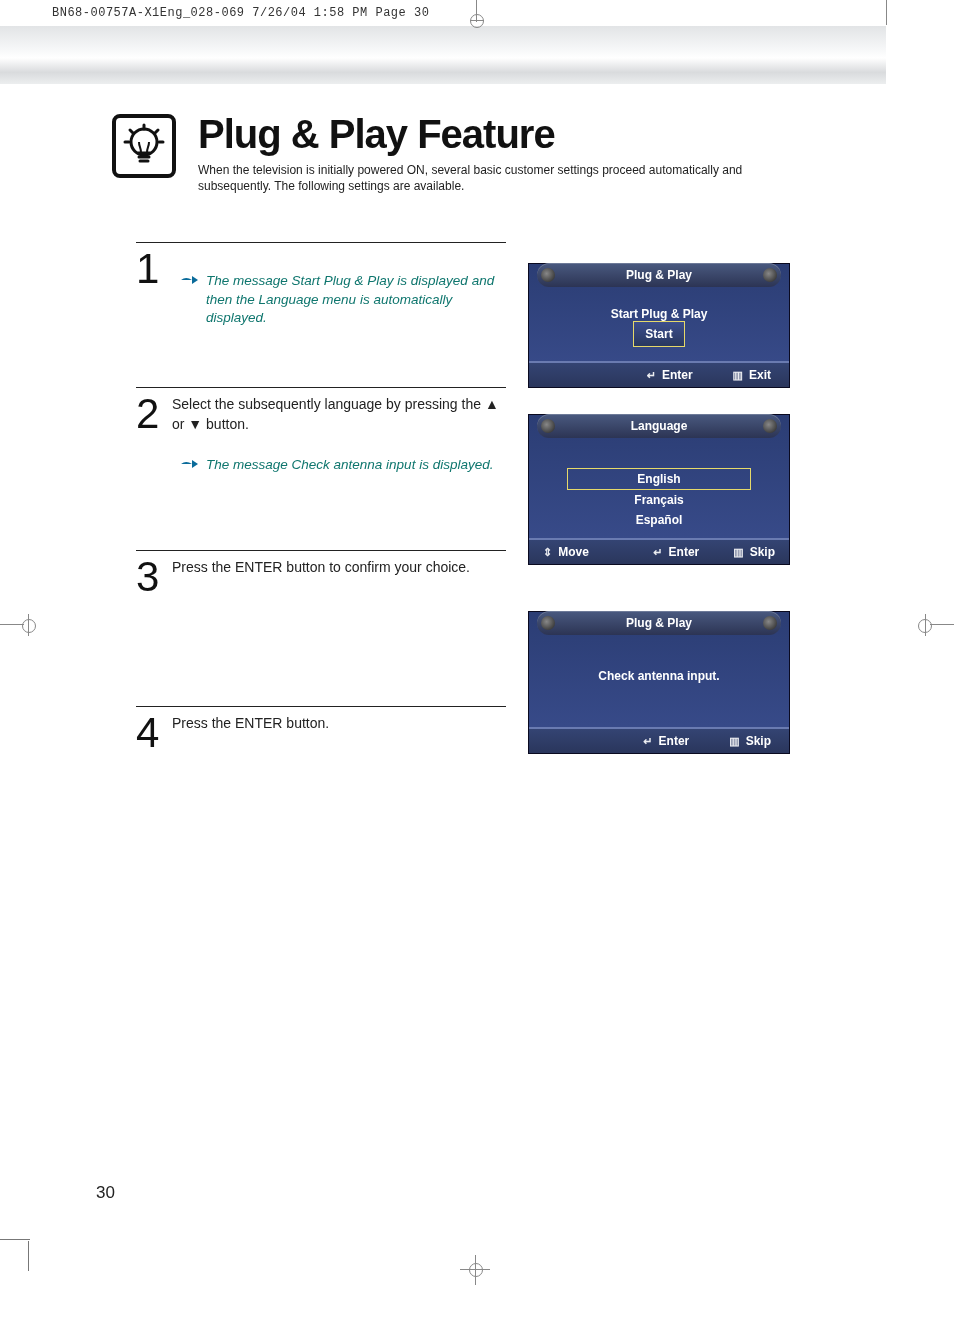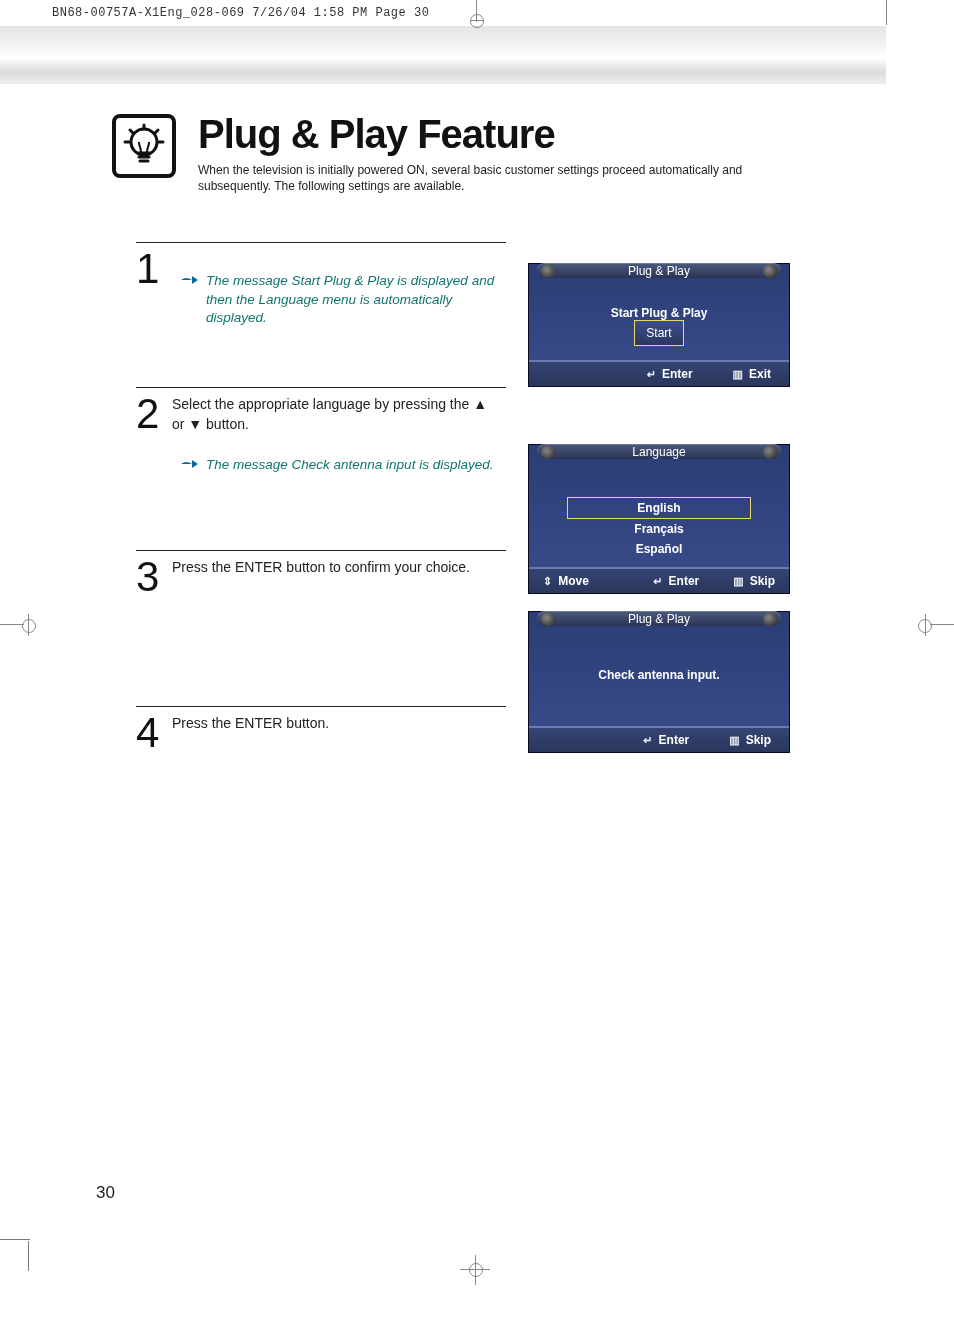--- a/index.html
+++ b/index.html
@@ -123,26 +123,26 @@
   .osd {
     position: absolute;
     left: 528px;
     width: 262px;
     background: linear-gradient(to bottom, #2b3d74 0%, #3a4d8d 100%);
     border: 1px solid #0a0a20;
     font-size: 12px;
     color: #fff;
   }
   .osd-title {
-    height: 15px;
+    height: 24px;
     background: linear-gradient(to bottom, #4a5a80 0%, #2c3454 100%);
     border-radius: 12px;
-    margin: -1px 8px 12px 8px;
+    margin: -1px 8px 4px 8px;
     display: flex; align-items: center; justify-content: center;
-    font-weight: 400;
+    font-weight: 700;
     box-shadow: inset 0 1px 0 rgba(255,255,255,0.2);
     position: relative;
   }
   .osd-title::before, .osd-title::after {
     content:"";
     position:absolute;
     top:50%; width:14px; height:14px;
     background: radial-gradient(circle at 40% 40%, #888, #222);
     border-radius:50%;
     transform: translateY(-50%);
@@ -152,21 +152,21 @@
   .osd-body {
     padding: 16px 10px 14px 10px;
     text-align: center;
   }
   .osd-subtitle { font-weight: 700; }
   .osd-button {
     display: inline-block;
     padding: 5px 11px;
     border: 1px solid #e6d96a;
     background: linear-gradient(to bottom, #3c4e8e, #29385f);
-    font-weight: 400;
+    font-weight: 700;
   }
   .osd-option {
     font-weight: 700;
     padding: 3px 0;
   }
   .osd-option.selected {
     border: 1px solid #e6d96a;
     margin: 0 28px;
   }
   .osd-footer {
@@ -269,21 +269,21 @@
           <path d="M1 6 Q6 2 12 6 L12 2 L18 6 L12 10 L12 6" fill="#0a6b9a"></path>
         </svg>
         <div class="hint-text">The message Start Plug &amp; Play is displayed and then the Language menu is automatically displayed.</div>
       </div>
     </div>
   </div>
 
   <div class="step-row" style="margin-top:60px;">
     <div class="step-num">2</div>
     <div class="step-text">
-      <span>Select the appropriate language by pressing the ▲ or ▼ button.</span>
+      <span>Select the subsequently language by pressing the ▲ or ▼ button.</span>
       <div class="hint-row">
         <svg class="arrow-icon" width="18" height="12" viewBox="0 0 18 12">
           <path d="M1 6 Q6 2 12 6 L12 2 L18 6 L12 10 L12 6" fill="#0a6b9a"></path>
         </svg>
         <div class="hint-text">The message Check antenna input is displayed.</div>
       </div>
     </div>
   </div>
 
   <div class="step-row" style="margin-top:76px;">
@@ -315,21 +315,21 @@
         <span>Enter</span>
       </div>
     <div style="width:40px;"></div>
     <div class="item">
         <span class="glyph">▥</span>
         <span>Exit</span>
       </div>
   </div>
 </div>
 
-<div class="osd" style="top:444px;">
+<div class="osd" style="top:414px;">
   <div class="osd-title">Language</div>
   <div class="osd-body" style="padding-top:26px; padding-bottom:8px;">
     <div class="osd-option selected">English</div>
     <div class="osd-option">Français</div>
     <div class="osd-option">Español</div>
   </div>
   <div class="osd-footer" style="padding:0 14px;">
     <div class="item">
         <span class="glyph">⇕</span>
         <span>Move</span>

